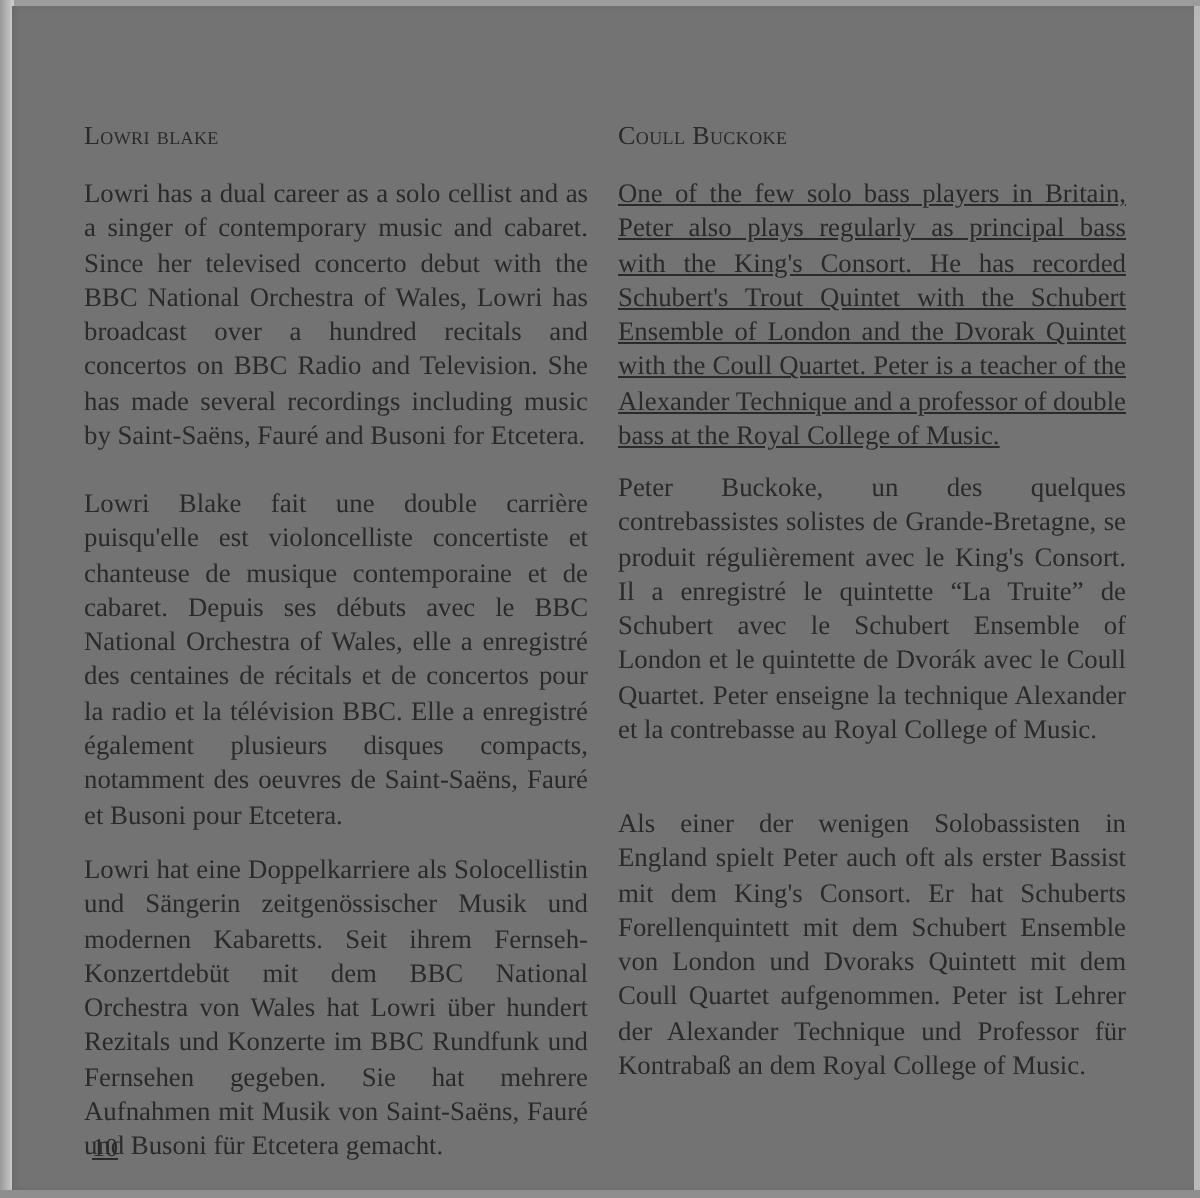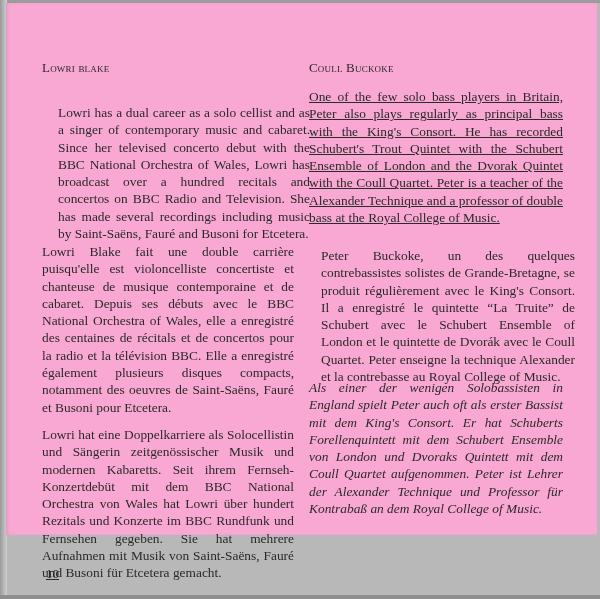--- a/index.html
+++ b/index.html
@@ -11,22 +11,22 @@
       width: 600px;
       height: 599px;
       position: relative;
       overflow: hidden;
     }
     .page {
       position: absolute;
       left: 6px;
       top: 3px;
       width: 591px;
-      height: 532px;
-      background: #f9a8d4;
+      height: 592px;
+      background: #737373;
       box-shadow: inset 2px 0 3px rgba(0,0,0,0.08);
     }
     .scan-edge-left {
       position: absolute;
       left: 0;
       top: 0;
       width: 7px;
       height: 599px;
       background: linear-gradient(90deg, #9a9a9a, #d0d0d0);
     }
@@ -71,21 +71,21 @@
       left: 0;
       width: 100%;
       text-align: justify;
       hyphens: manual;
     }
     .p-en { top: 85px; }
     .p-fr { top: 240px; }
     .p-de { top: 423px; }
     .col-right .p-en { top: 85px; text-decoration: underline; }
     .col-right .p-fr { top: 232px; }
-    .col-right .p-de { top: 376px; font-style: italic; }
+    .col-right .p-de { top: 400px; }
     .page-number {
       position: absolute;
       left: 40px;
       top: 563px;
       font-family: "Liberation Serif", "DejaVu Serif", serif;
       font-size: 13px;
       color: #2a2a2a;
       text-decoration: underline;
     }
   </style>
@@ -93,26 +93,26 @@
 <body>
 
 <div class="scan-edge-top"></div>
 <div class="scan-edge-left"></div>
 <div class="scan-edge-bottom"></div>
 
 <div class="page">
 
   <div class="column col-left">
     <div class="heading">Lowri blake</div>
-    <p class="para p-en" style="margin:16px;">Lowri has a dual career as a solo cellist and as a singer of contemporary music and cabaret. Since her televised concerto debut with the BBC National Orchestra of Wales, Lowri has broadcast over a hundred recitals and concertos on BBC Radio and Television. She has made several recordings including music by Saint-Saëns, Fauré and Busoni for Etcetera.</p>
+    <p class="para p-en" style="margin:0;">Lowri has a dual career as a solo cellist and as a singer of contemporary music and cabaret. Since her televised concerto debut with the BBC National Orchestra of Wales, Lowri has broadcast over a hundred recitals and concertos on BBC Radio and Television. She has made several recordings including music by Saint-Saëns, Fauré and Busoni for Etcetera.</p>
     <p class="para p-fr" style="margin:0;">Lowri Blake fait une double carrière puisqu'elle est violoncelliste concertiste et chanteuse de musique contemporaine et de cabaret. Depuis ses débuts avec le BBC National Orchestra of Wales, elle a enregistré des centaines de récitals et de concertos pour la radio et la télévision BBC. Elle a enregistré également plusieurs disques compacts, notamment des oeuvres de Saint-Saëns, Fauré et Busoni pour Etcetera.</p>
     <p class="para p-de" style="margin:0;">Lowri hat eine Doppelkarriere als Solocellistin und Sängerin zeitgenössischer Musik und modernen Kabaretts. Seit ihrem Fernseh-Konzertdebüt mit dem BBC National Orchestra von Wales hat Lowri über hundert Rezitals und Konzerte im BBC Rundfunk und Fernsehen gegeben. Sie hat mehrere Aufnahmen mit Musik von Saint-Saëns, Fauré und Busoni für Etcetera gemacht.</p>
   </div>
 
   <div class="column col-right">
     <div class="heading">Coull Buckoke</div>
     <p class="para p-en" style="margin:0;">One of the few solo bass players in Britain, Peter also plays regularly as principal bass with the King's Consort. He has recorded Schubert's Trout Quintet with the Schubert Ensemble of London and the Dvorak Quintet with the Coull Quartet. Peter is a teacher of the Alexander Technique and a professor of double bass at the Royal College of Music.</p>
-    <p class="para p-fr" style="margin:12px;">Peter Buckoke, un des quelques contrebassistes solistes de Grande-Bretagne, se produit régulièrement avec le King's Consort. Il a enregistré le quintette “La Truite” de Schubert avec le Schubert Ensemble of London et le quintette de Dvorák avec le Coull Quartet. Peter enseigne la technique Alexander et la contrebasse au Royal College of Music.</p>
+    <p class="para p-fr" style="margin:0;">Peter Buckoke, un des quelques contrebassistes solistes de Grande-Bretagne, se produit régulièrement avec le King's Consort. Il a enregistré le quintette “La Truite” de Schubert avec le Schubert Ensemble of London et le quintette de Dvorák avec le Coull Quartet. Peter enseigne la technique Alexander et la contrebasse au Royal College of Music.</p>
     <p class="para p-de" style="margin:0;">Als einer der wenigen Solobassisten in England spielt Peter auch oft als erster Bassist mit dem King's Consort. Er hat Schuberts Forellenquintett mit dem Schubert Ensemble von London und Dvoraks Quintett mit dem Coull Quartet aufgenommen. Peter ist Lehrer der Alexander Technique und Professor für Kontrabaß an dem Royal College of Music.</p>
   </div>
 
   <div class="page-number">10</div>
 </div>
 
 </body></html>

